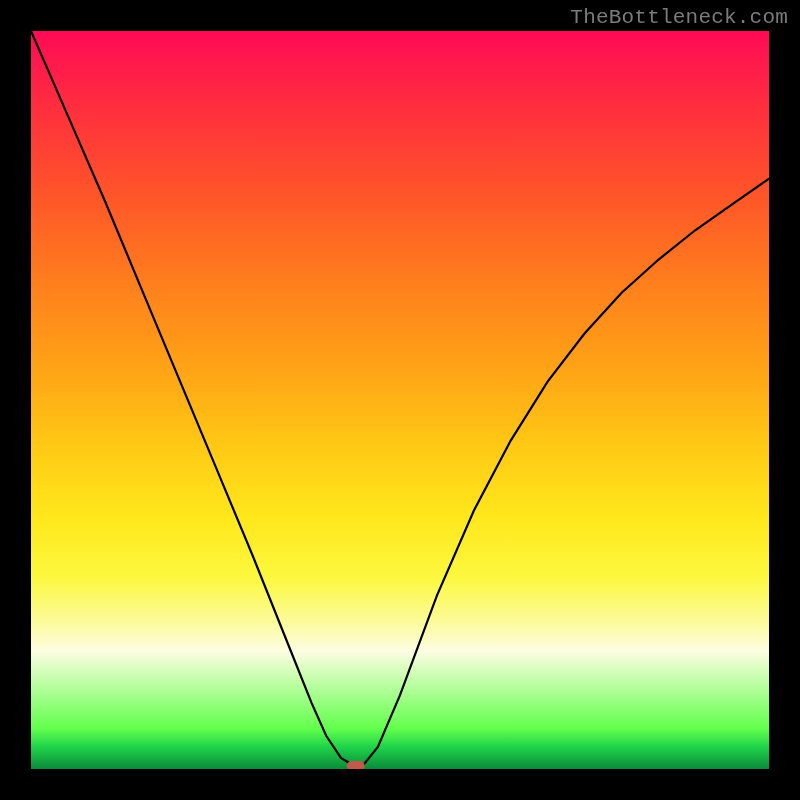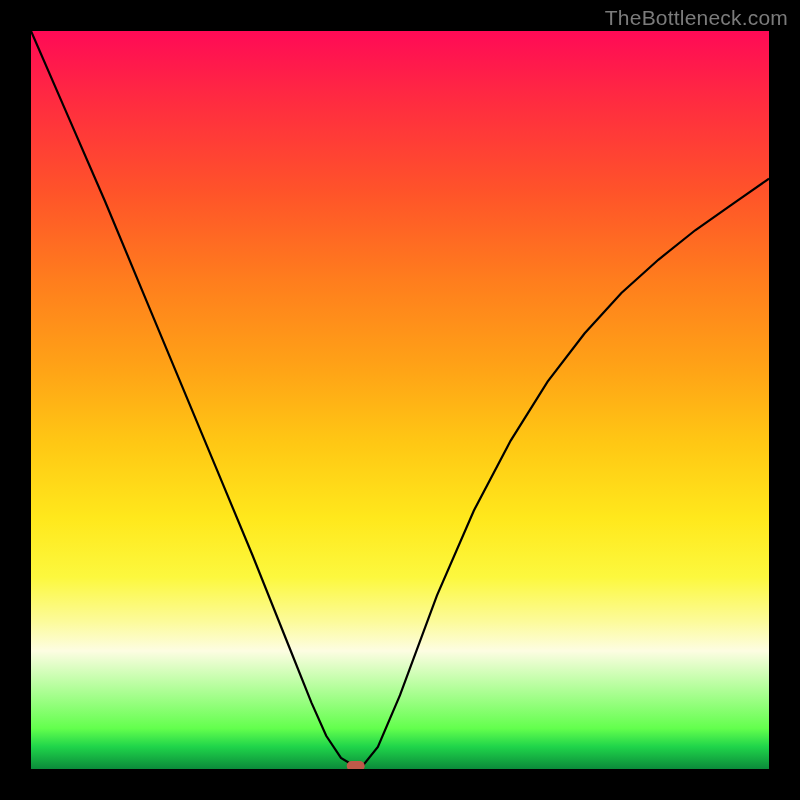--- a/index.html
+++ b/index.html
@@ -57,21 +57,21 @@
     fill: #c05a4a;
     stroke: none;
   }
   .watermark {
     position: absolute;
     top: 6px;
     right: 12px;
     color: #7b7b7b;
     font-size: 21px;
     letter-spacing: 0.2px;
-    font-family: Liberation Sans, sans-serif;
+    font-family: Liberation Mono, monospace;
   }
 </style>
 </head>
 <body>
 
 <div class="frame">
   <div class="watermark">TheBottleneck.com</div>
   <div class="plot-area">
     <svg class="plot-svg" viewBox="0 0 738 738">
       <path id="curve-path" class="curve" d="M0.00 0.00 L36.90 84.87 L73.80 169.74 L110.70 258.30 L147.60 346.86 L184.50 435.42 L221.40 523.98 L258.30 616.23 L280.44 671.58 L295.20 704.79 L309.96 726.93 L324.72 735.79 L332.10 734.31 L346.86 715.86 L369.00 664.20 L405.90 564.57 L442.80 479.70 L479.70 409.59 L516.60 350.55 L553.50 302.58 L590.40 261.99 L627.30 228.78 L664.20 199.26 L701.10 173.43 L738.00 147.60"></path>

